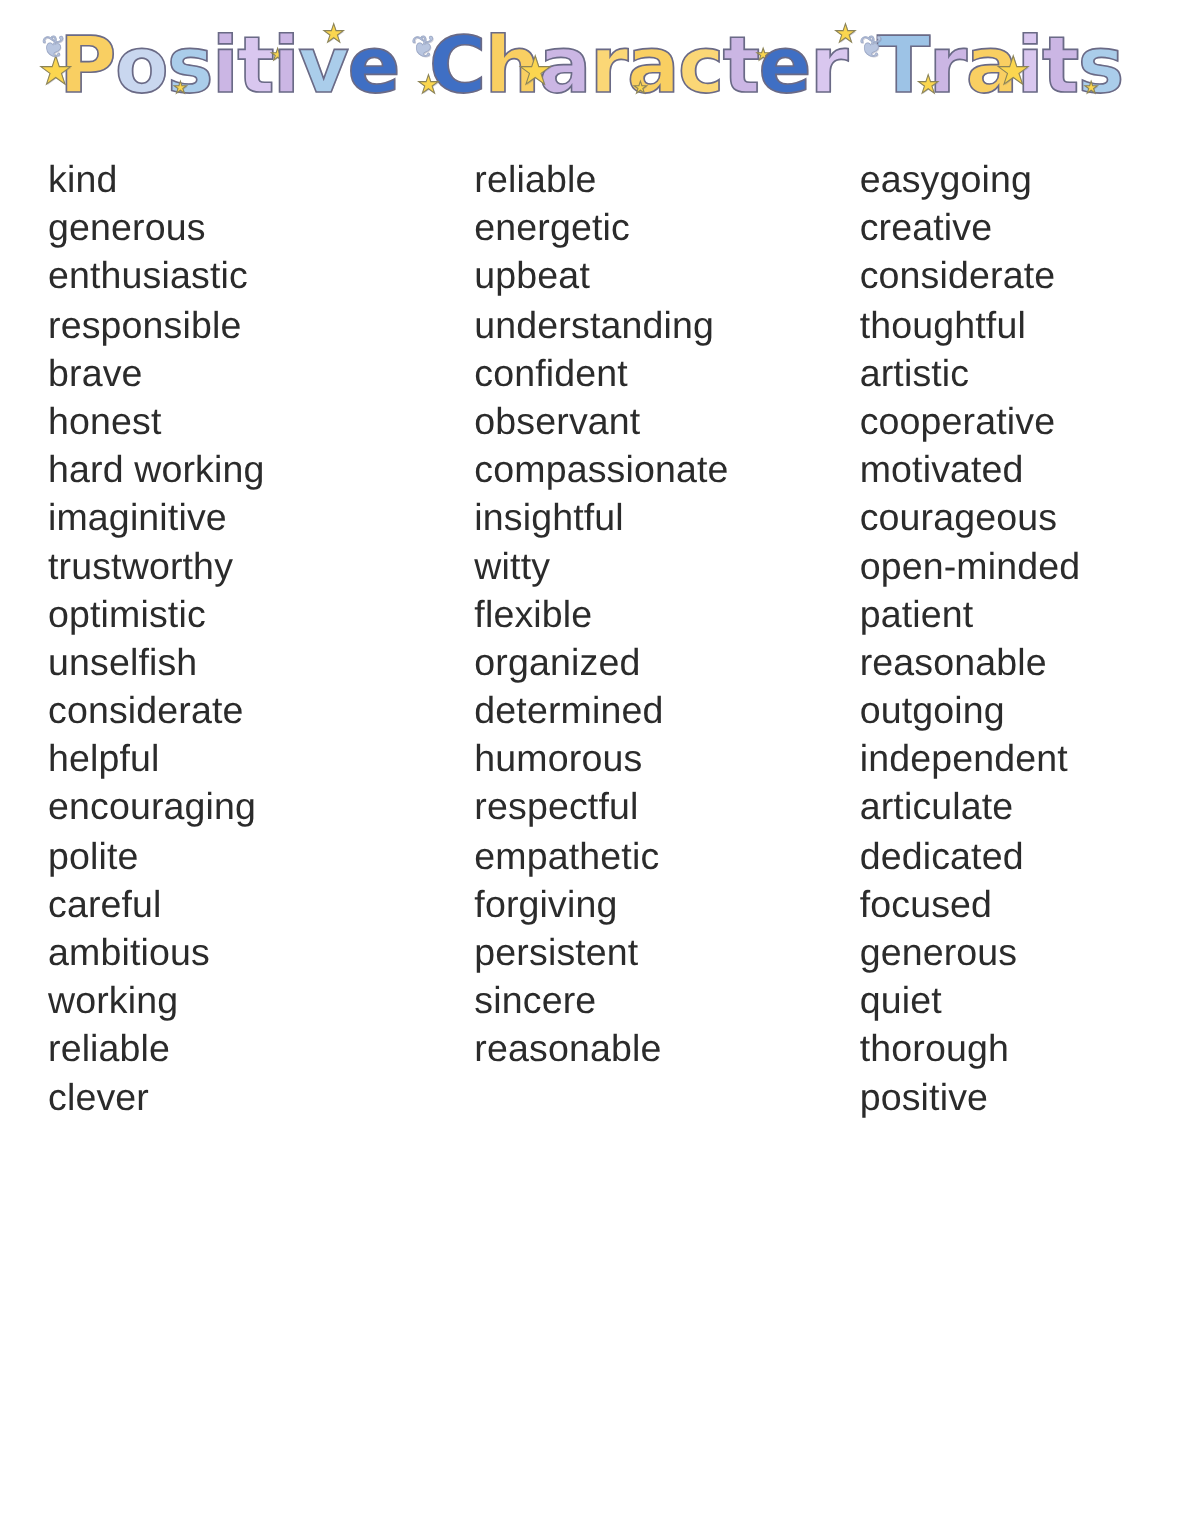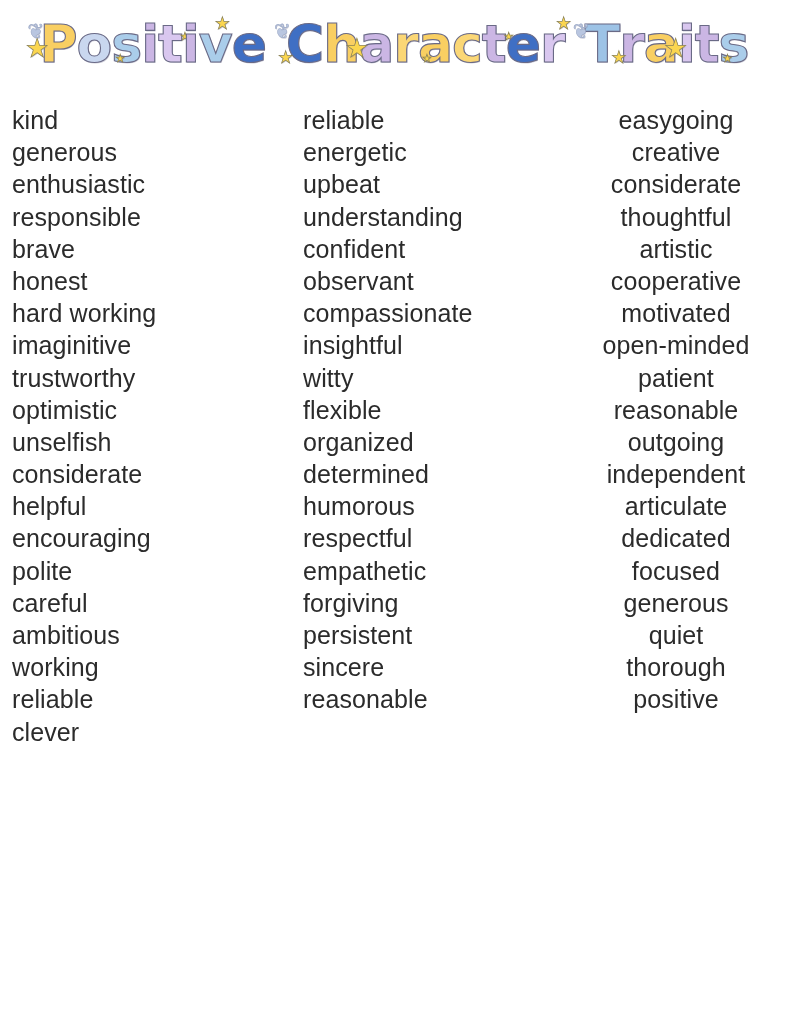--- a/index.html
+++ b/index.html
@@ -91,23 +91,23 @@
     position: absolute;
     left: 0;
     top: 104px;
     width: 788px;
     display: flex;
   }
   .col {
     display: flex;
     flex-direction: column;
   }
-  .col-1 { width: 291px; padding-left: 12px; }
+  .col-1 { width: 291px; padding-left: 32px; }
   .col-2 { width: 263px; padding-left: 0px; }
-  .col-3 { width: 220px; padding-left: 0px; align-items: center; }
+  .col-3 { width: 220px; padding-left: 0px; }
 
   .trait {
     font-family: "Liberation Sans", sans-serif;
     font-size: 25px;
     line-height: 32.2px;
     height: 32.2px;
     color: #2b2b2b;
     font-weight: 400;
     letter-spacing: 0.1px;
     white-space: nowrap;
@@ -197,20 +197,21 @@
         <div class="trait">reasonable</div>
       </div>
     <div class="col col-3" id="col-2">
         <div class="trait">easygoing</div>
         <div class="trait">creative</div>
         <div class="trait">considerate</div>
         <div class="trait">thoughtful</div>
         <div class="trait">artistic</div>
         <div class="trait">cooperative</div>
         <div class="trait">motivated</div>
+        <div class="trait">courageous</div>
         <div class="trait">open-minded</div>
         <div class="trait">patient</div>
         <div class="trait">reasonable</div>
         <div class="trait">outgoing</div>
         <div class="trait">independent</div>
         <div class="trait">articulate</div>
         <div class="trait">dedicated</div>
         <div class="trait">focused</div>
         <div class="trait">generous</div>
         <div class="trait">quiet</div>

